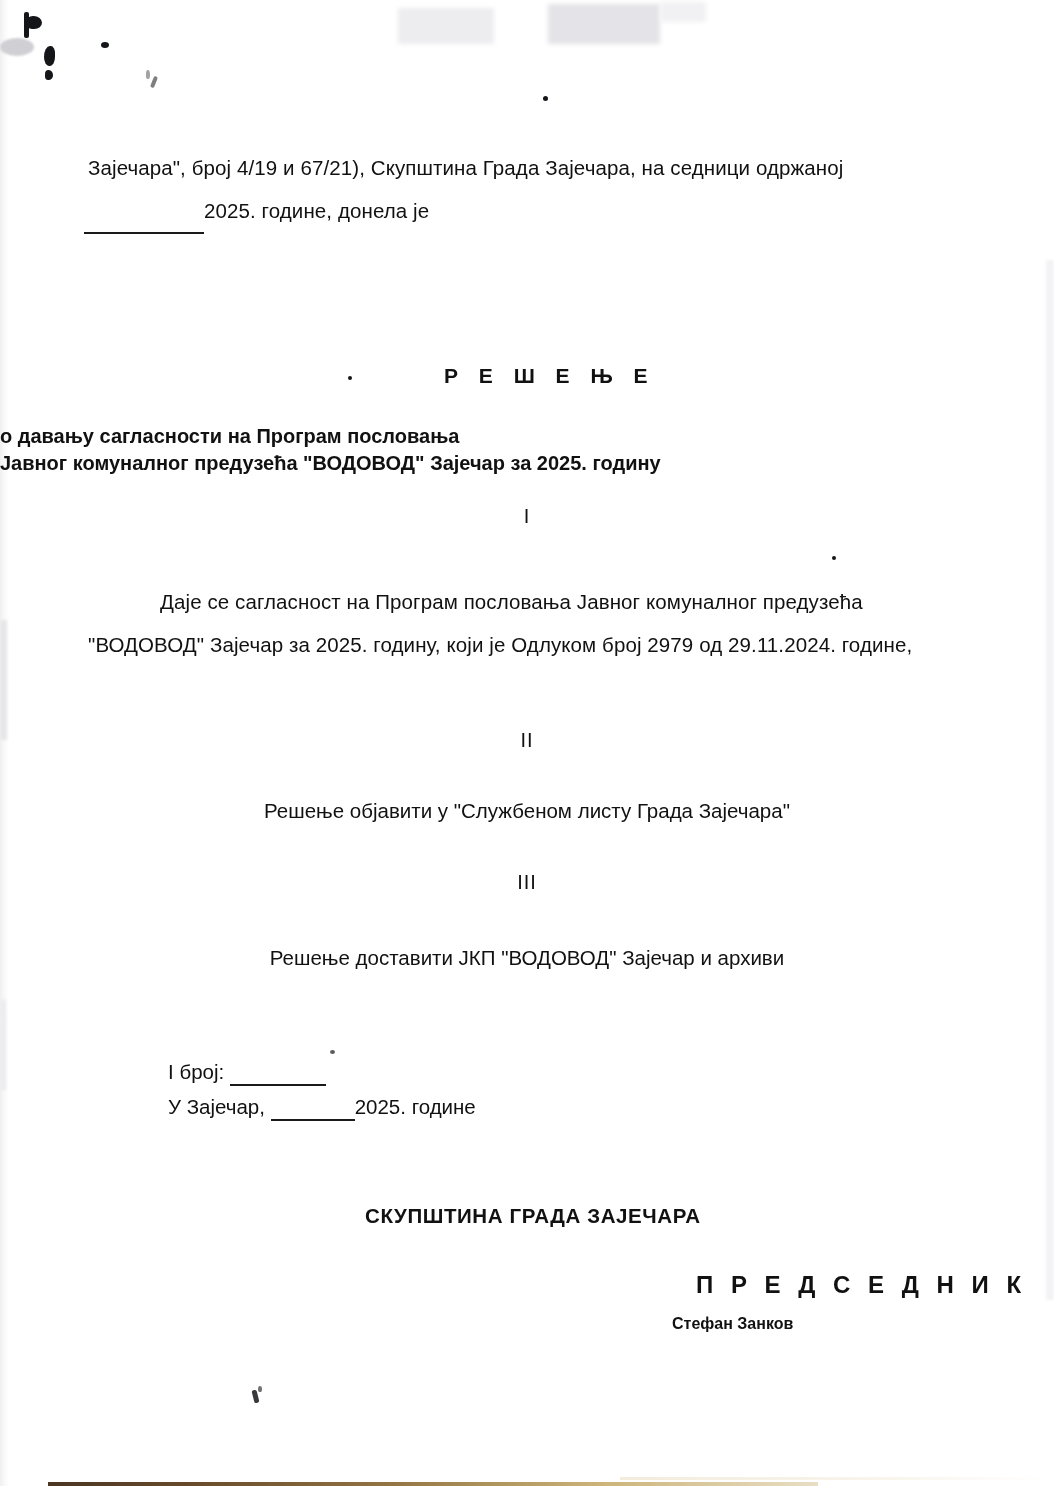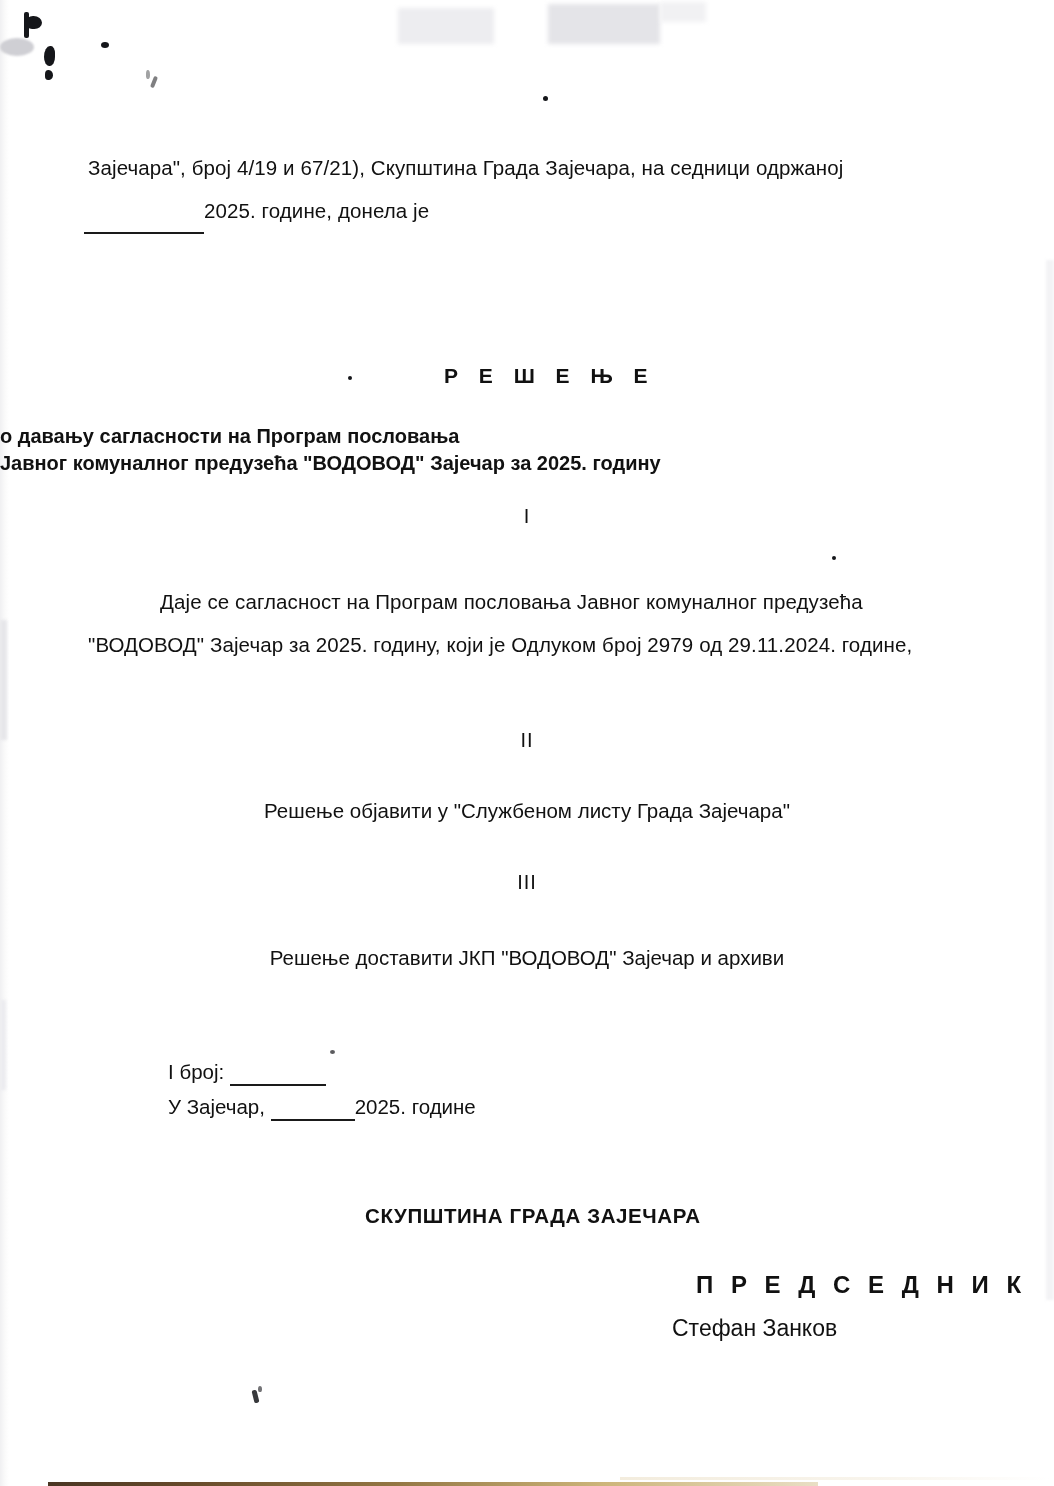--- a/index.html
+++ b/index.html
@@ -161,22 +161,23 @@
     font-size: 24px;
     font-weight: bold;
     letter-spacing: 5.5px;
     white-space: nowrap;
     margin-left: 44px;
   }
 
   .president-name {
     position: absolute;
     left: 672px;
-    font-size: 23px;
-    white-space: nowrap;
+    font-size: 16px;
+    white-space: nowrap;
+    font-weight: bold;
   }
 </style>
 </head>
 <body>
 
 <div class="page">
 
   <div class="scan-layer">
     <div class="edge-left-shadow"></div>
 

